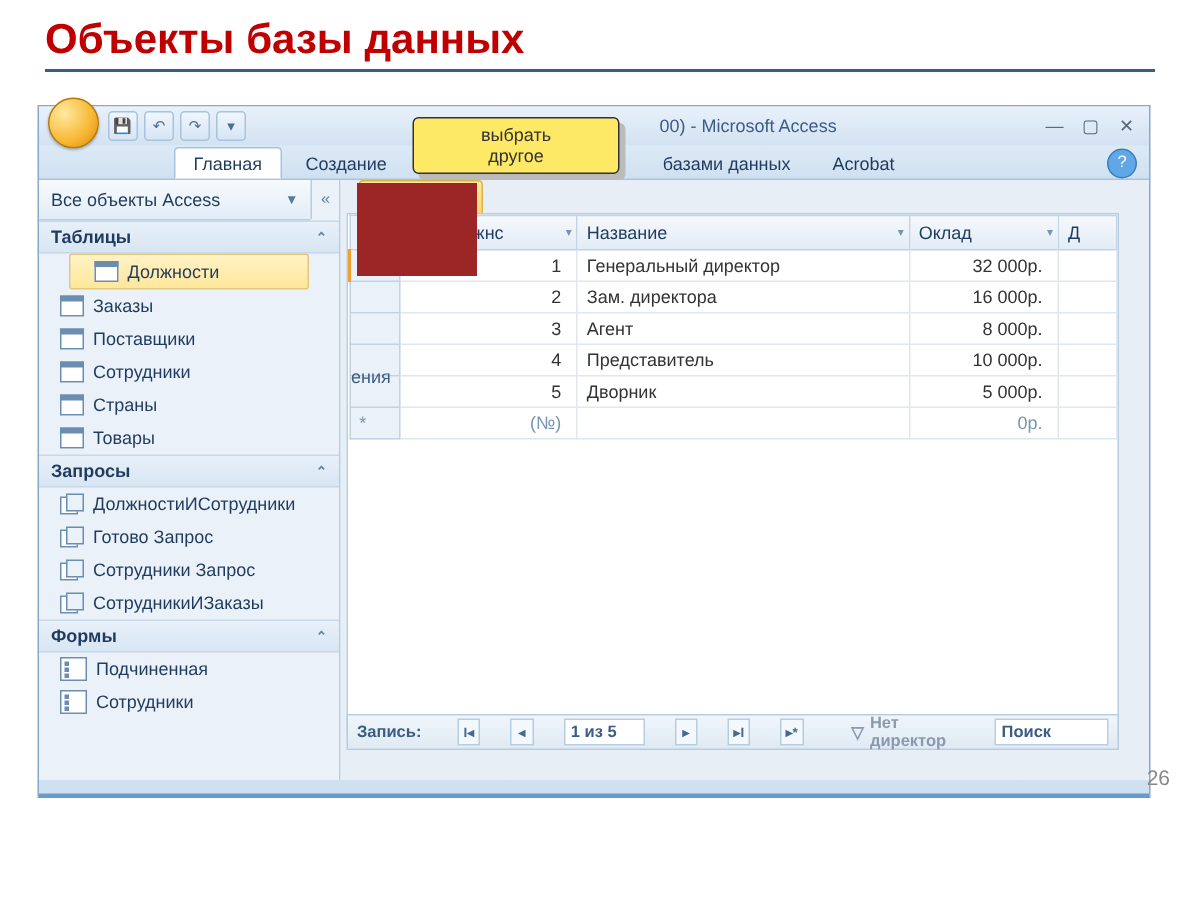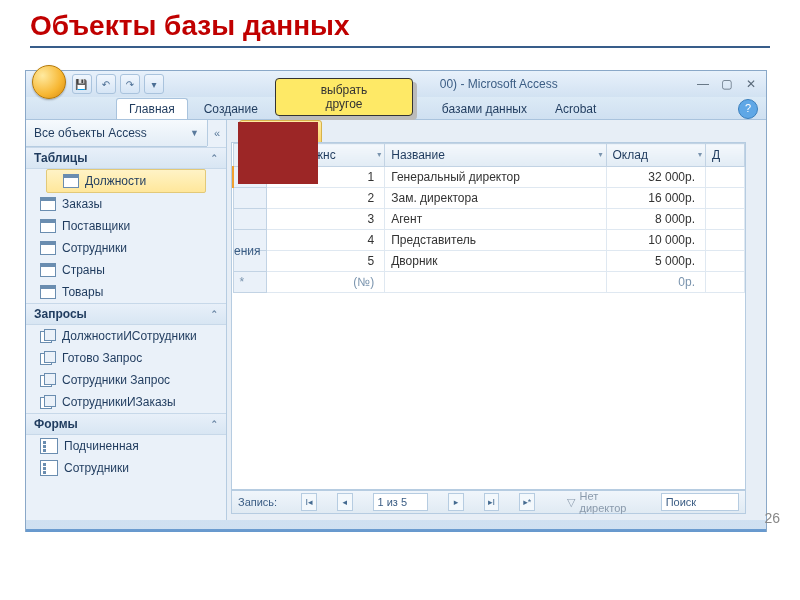--- a/index.html
+++ b/index.html
@@ -40,21 +40,21 @@
 .sheet-tab{position:absolute;left:12px;top:0;height:22px;background:linear-gradient(#ffeaa0,#fdd46b);border:1px solid #d6b24a;border-radius:3px 3px 0 0;padding:0 14px;display:flex;align-items:center;color:#5a4a1a;font-size:12px;}
 .grid{position:absolute;left:4px;top:22px;right:20px;bottom:30px;background:#fff;border:1px solid #b6cce1;overflow:hidden;}
 table{border-collapse:collapse;width:100%;font-size:12px;}
 th{background:linear-gradient(#f4f8fc,#e2ecf5);border:1px solid #c2d3e4;height:22px;font-weight:normal;color:#1f3b5e;text-align:left;padding:0 6px;position:relative;}
 th .dd{position:absolute;right:3px;top:6px;font-size:8px;color:#7a94ae;}
 td{border:1px solid #dfe8f1;height:20px;padding:0 6px;}
 td.num{text-align:right;padding-right:10px;}
 td.sel{border-left:2px solid #f0a030;}
 .rowhdr{width:20px;background:#eaf1f9;border:1px solid #c2d3e4;}
 .newrow{color:#7a94ae;}
-.recnav{position:absolute;left:4px;bottom:6px;right:20px;height:22px;background:linear-gradient(#f0f5fb,#e0eaf3);border:1px solid #b6cce1;display:flex;align-items:center;font-size:11px;color:#3b5d84;gap:20px;padding:0 6px;}
+.recnav{position:absolute;left:4px;bottom:20px;right:20px;height:22px;background:linear-gradient(#f0f5fb,#e0eaf3);border:1px solid #b6cce1;display:flex;align-items:center;font-size:11px;color:#3b5d84;gap:20px;padding:0 6px;font-weight:bold;}
 .recnav .lbl{margin-right:4px;}
 .recnav .btn{width:18px;height:16px;border:1px solid #b6cce1;background:#f3f8fc;display:flex;align-items:center;justify-content:center;font-size:9px;color:#446a90;}
 .recnav .cur{width:60px;height:16px;border:1px solid #b6cce1;background:#fff;padding:0 4px;display:flex;align-items:center;}
 .recnav .filt{margin-left:12px;display:flex;align-items:center;gap:4px;color:#8a9aac;}
 .recnav .search{margin-left:12px;width:90px;height:16px;border:1px solid #b6cce1;background:#fff;padding:0 4px;display:flex;align-items:center;}
 .truncated{position:absolute;left:234px;top:220px;width:40px;color:#3b5d84;font-size:12px;margin-top:24px;}
 .statusbar{position:absolute;left:0;right:0;bottom:0;height:22px;background:linear-gradient(#6b9cd0,#4a7fb9);color:#fff;display:flex;align-items:center;padding:0 14px;font-size:12px;}
 .numlock{margin-left:auto;}
 .callout{position:absolute;left:275px;top:78px;width:120px;background:#fee966;border:1px solid #333;border-radius:4px;padding:4px 8px;text-align:center;font-size:12px;color:#333;box-shadow:4px 4px 0 #bbb;}
 .pagenum{position:absolute;right:20px;bottom:6px;font-size:14px;color:#888;}

